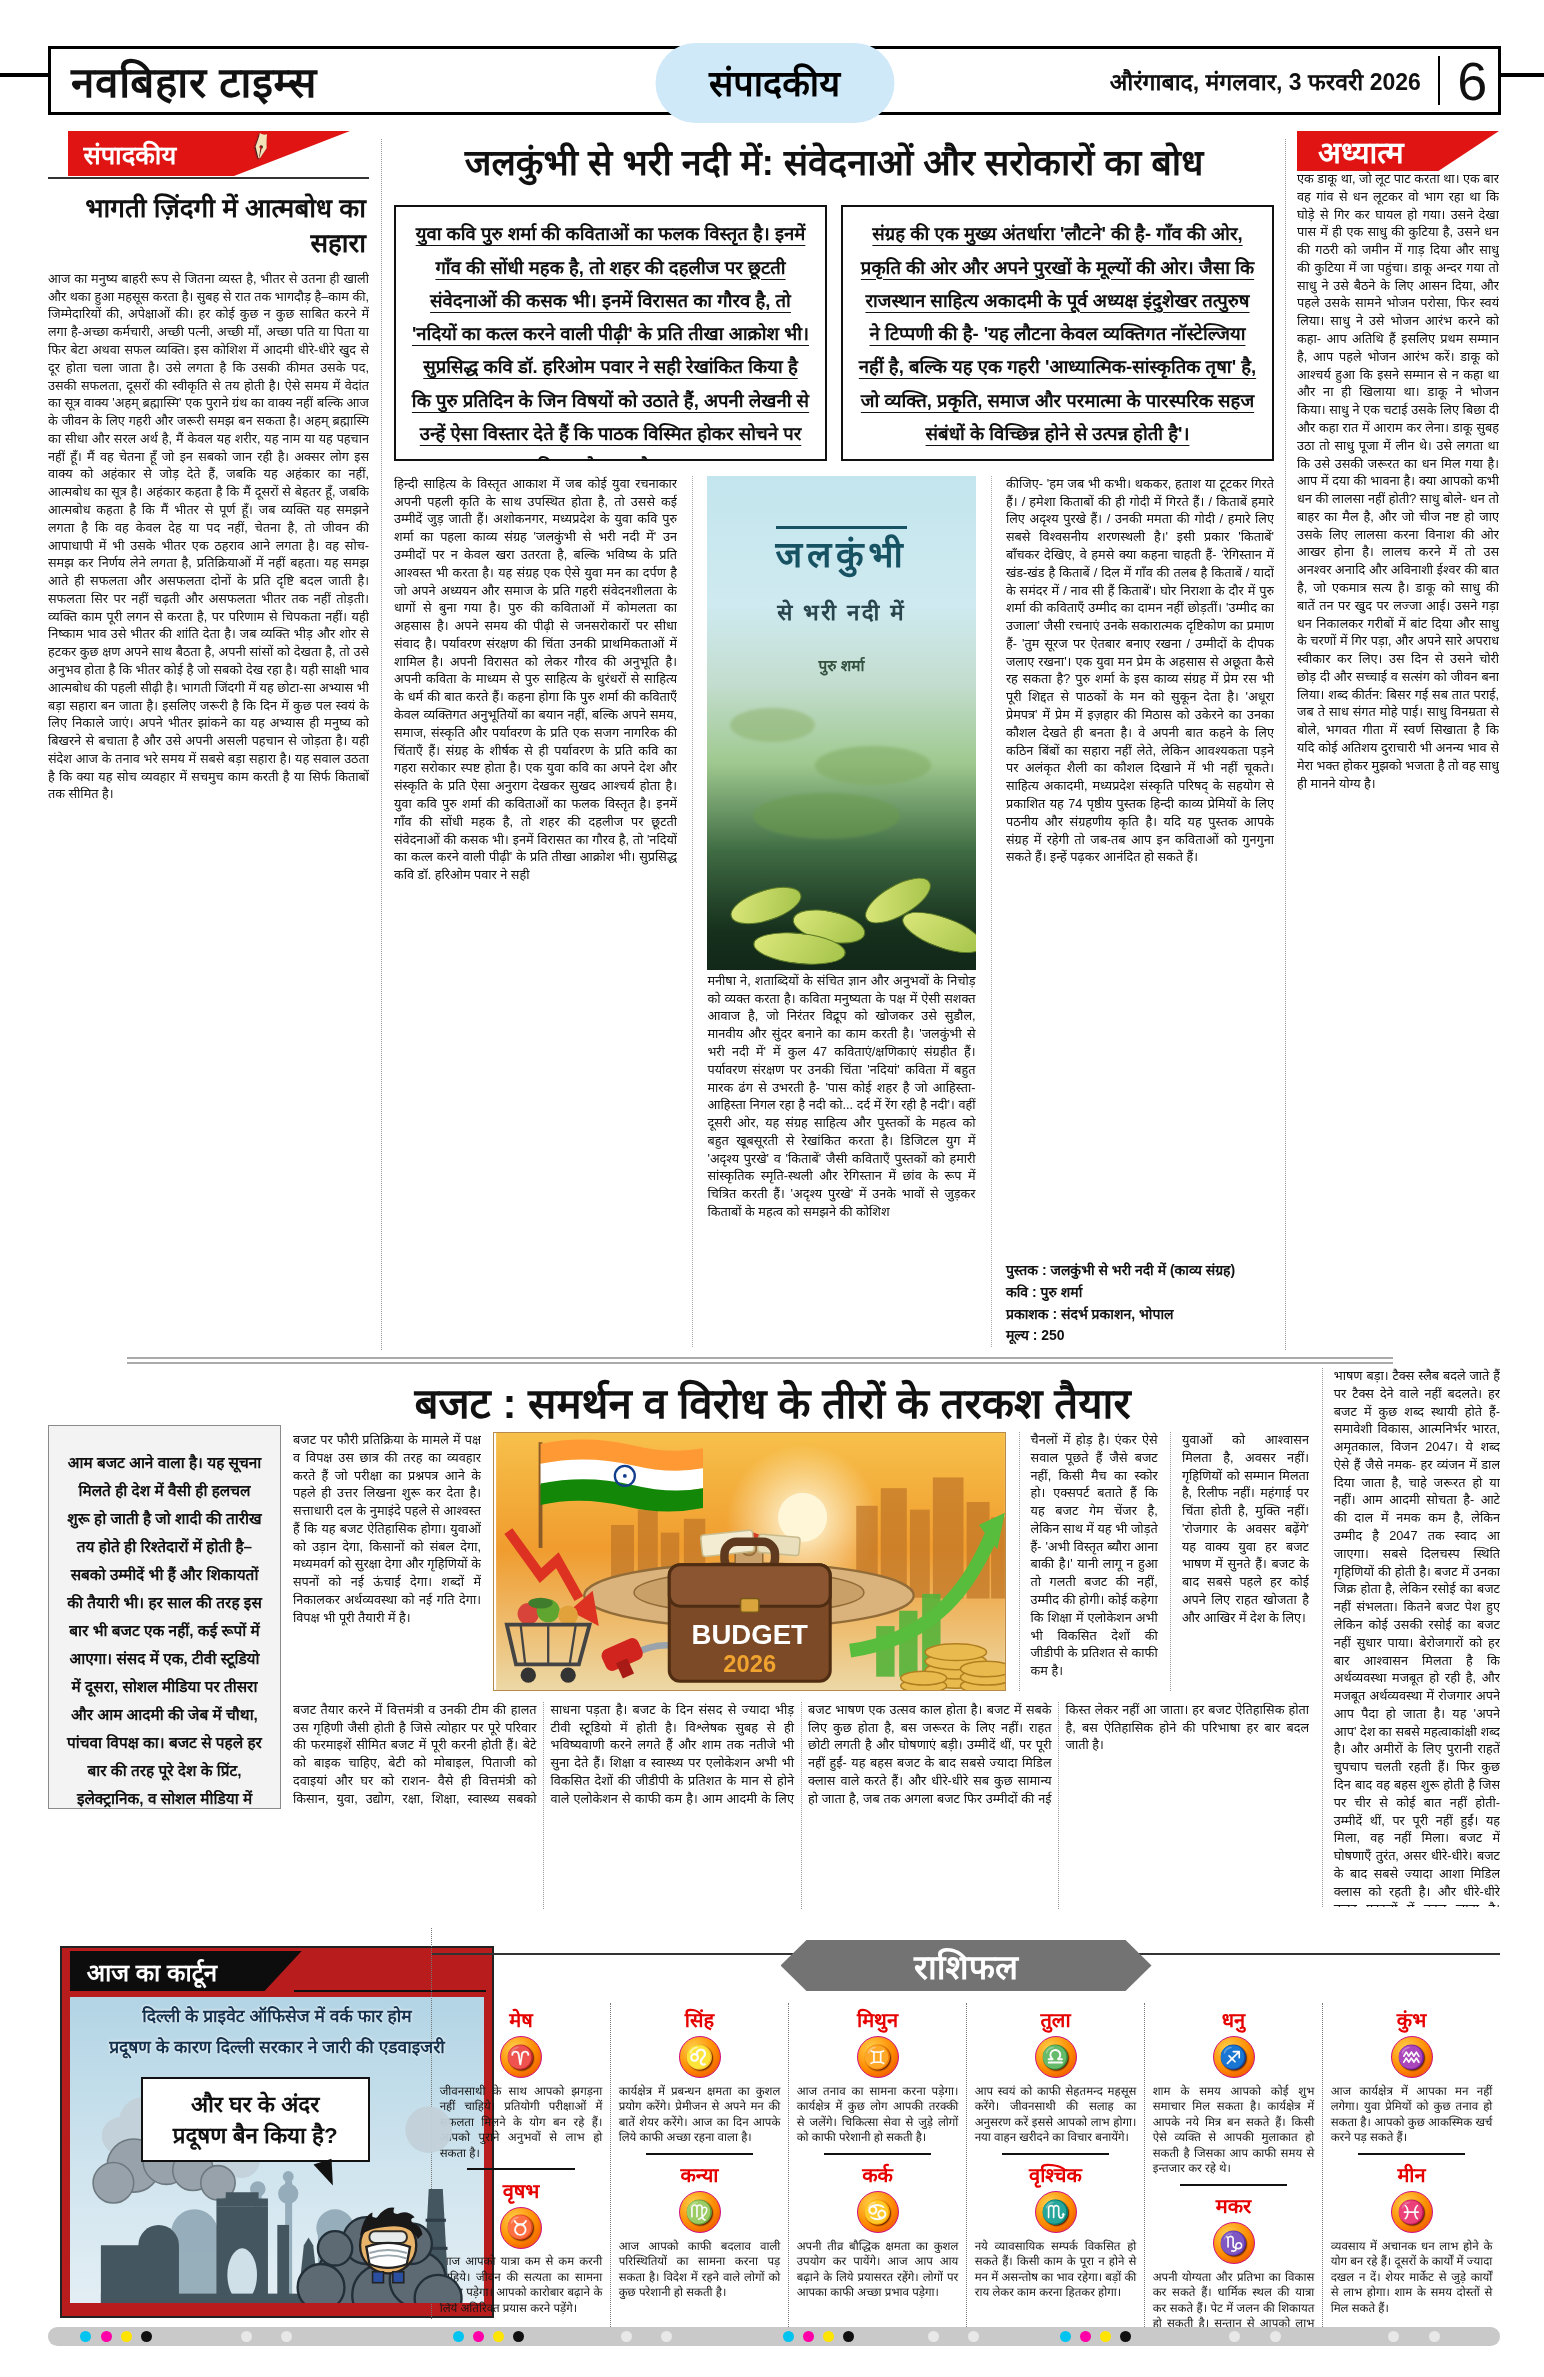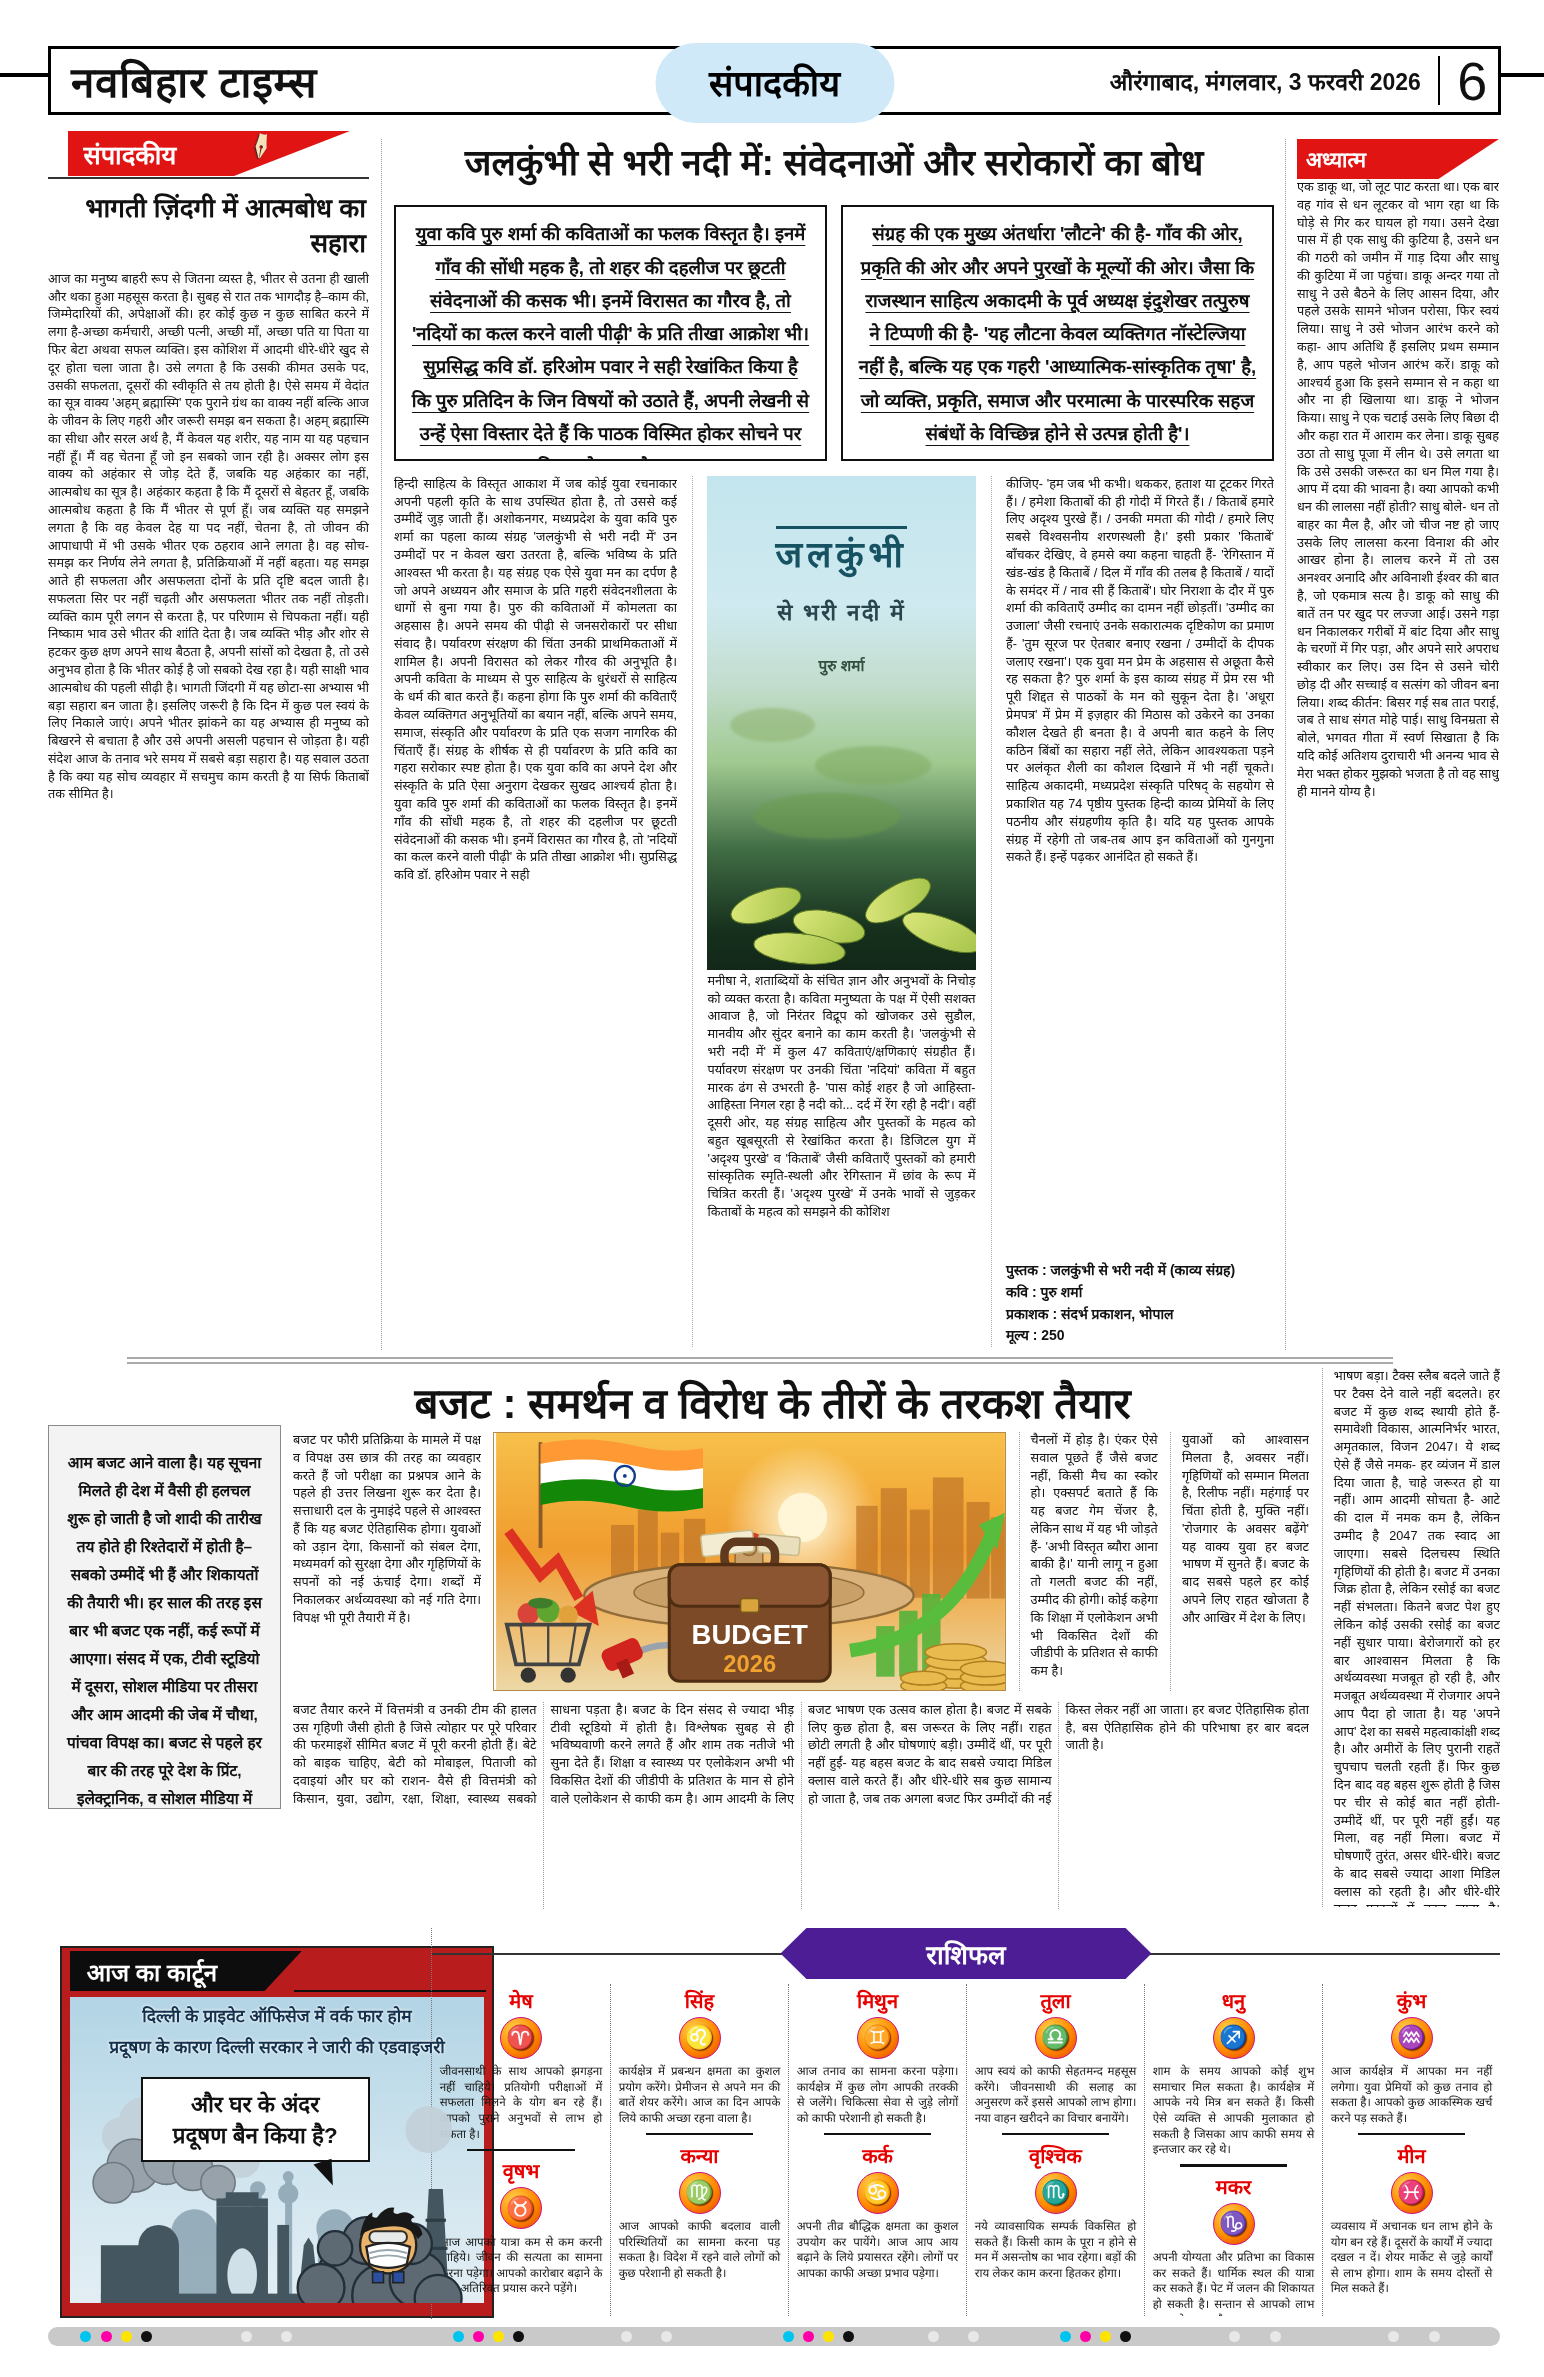--- a/index.html
+++ b/index.html
@@ -59,21 +59,21 @@
   .cover-author { text-align:center; margin-top:26px; font-size:15.4px; font-weight:bold; color:#32503e; }
   .leaf { position:absolute; width:74px; height:31px; border-radius:50%; background:linear-gradient(120deg,#dde87c,#a3c248); border:1.5px solid #5d7a26; }
   .lf1 { left:21.6px; bottom:49px; transform:rotate(-18deg); }
   .lf2 { left:85px; bottom:28px; transform:rotate(12deg); }
   .lf3 { left:154px; bottom:54px; transform:rotate(-30deg); }
   .lf4 { left:193px; bottom:21.6px; transform:rotate(20deg); width:85px; }
   .lf5 { left:46px; bottom:6.2px; transform:rotate(6deg); width:93px; }
 
   
   .spirit-col { position:absolute; left:1297px; top:131px; width:202px; }
-  .spirit-badge { width:100%; height:40px; background:#e11414; color:#fff; font-size:21px; font-weight:bold; display:flex; align-items:center; padding-left:9px; clip-path:polygon(0 0,100% 0,70% 100%,0 100%);margin-top:8px; }
+  .spirit-badge { width:100%; height:40px; background:#e11414; color:#fff; font-size:30px; font-weight:bold; display:flex; align-items:center; padding-left:21px; clip-path:polygon(0 0,100% 0,70% 100%,0 100%); }
   .spirit-headline { font-size:27px; font-weight:bold; line-height:1.35; margin:14px 0 10.8px; }
   .spirit-body { font-size:12.7px; line-height:1.40; text-align:justify; height:1050px; overflow:hidden; }
 
   
   .budget-divider { position:absolute; left:127px; top:1357px; width:1266px; height:7px; border-top:2.3px solid #aaa; border-bottom:2.3px solid #aaa; }
   .budget-headline { position:absolute; left:232px; top:1373px; width:1081px; text-align:center; font-size:42px; font-weight:bold; }
   .budget-introbox { position:absolute; left:48px; top:1425px; width:233px; height:384px; background:#f3f3f3; border:1.5px solid #8a8a8a; padding:23px 17px; font-size:15.4px; font-weight:bold; text-align:center; line-height:1.82; overflow:hidden; }
   .budget-mid { position:absolute; left:293px; top:1432px; width:1016px; }
   .budget-row1 { display:grid; grid-template-columns:188px 513px 1fr 1fr; gap:12.4px; height:259px; }
   .b-text { font-size:12.7px; line-height:1.40; text-align:justify; overflow:hidden; }
@@ -89,21 +89,21 @@
   .cartoon-rule { position:absolute; left:232px; right:6.2px; top:42px; border-top:2.3px solid #111; }
   .cartoon-art { position:relative; margin:6.2px 7.7px 7.7px; height:306px; background:linear-gradient(180deg,#b2d4e5 0%,#cfe4ee 55%,#e3eef4 100%); overflow:hidden; }
   .cartoon-cap { position:relative; z-index:3; text-align:center; font-size:17.4px; font-weight:bold; color:#14324e; text-shadow:0 0 3.1px #fff,0 0 1.5px #fff; margin-top:6.2px; }
   .speech-bubble { position:absolute; z-index:4; left:71px; top:80px; width:229px; background:#fff; border:2.3px solid #111; padding:9.3px 6.2px; text-align:center; font-size:22.4px; font-weight:bold; color:#111; }
   .bubble-tail { position:absolute; z-index:4; left:247px; top:164px; width:0; height:0; border-left:12.4px solid transparent; border-right:7.7px solid transparent; border-top:26px solid #111; transform:rotate(-18deg); }
   .cartoon-svg { position:absolute; left:0; top:0; width:100%; height:100%; z-index:2; }
 
   
   .horo-sec { position:absolute; left:431px; top:1928px; width:1069px; height:391px; border-left:0.8px dotted #777; }
   .horo-rule { position:absolute; left:0; top:25px; width:100%; border-top:2.3px solid #333; }
-  .horo-banner { position:relative; z-index:2; margin:0 auto; width:371px; height:51px; background:#4c1d95; color:#fff; display:flex; align-items:center; justify-content:center; font-size:26px; font-weight:bold; clip-path:polygon(0 50%,7% 0,93% 0,100% 50%,93% 100%,7% 100%); }
+  .horo-banner { position:relative; z-index:2; margin:12px auto; width:371px; height:51px; background:#737373; color:#fff; display:flex; align-items:center; justify-content:center; font-size:34px; font-weight:bold; clip-path:polygon(0 50%,7% 0,93% 0,100% 50%,93% 100%,7% 100%); }
   .horo-grid { display:grid; grid-template-columns:repeat(6,1fr); margin-top:4.6px; height:332px; overflow:hidden; }
   .horo-col { padding:3.1px 7.7px 0; overflow:hidden; }
   .horo-col + .horo-col { border-left:0.8px dotted #777; }
   .h-name { text-align:center; color:#e60000; font-size:20px; font-weight:bold; }
   .h-icon { width:42px; height:42px; margin:3.1px auto 4.6px; border-radius:50%; background:radial-gradient(circle at 35% 30%,#ffd34d,#ff8a00 55%,#e23a00); border:1.5px solid #cf0f7e; display:flex; align-items:center; justify-content:center; font-size:23px; color:#fff; text-shadow:0.8px 0.8px 1.5px #5a1a00; }
   .h-text { font-size:11.6px; line-height:1.34; text-align:justify; color:#161616; }
   .h-div { width:66%; height:2.3px; background:#111; margin:7.7px auto 6.2px; }
 
   
   .reg-bar { position:absolute; left:48px; top:2327px; width:1452px; height:18.5px; background:#c9c9c9; border-radius:9.3px; }

